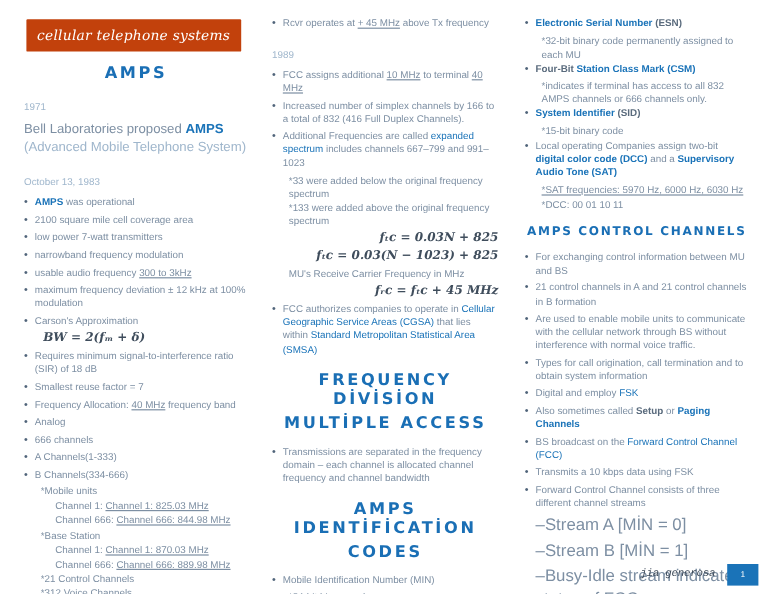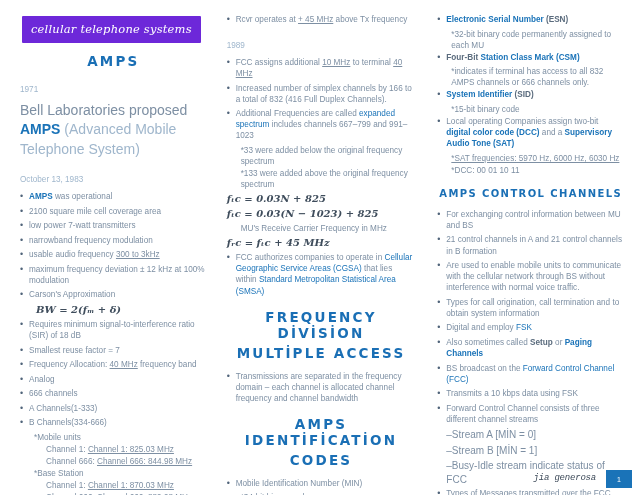--- a/index.html
+++ b/index.html
@@ -24,21 +24,21 @@
     width: 33.33%;
     box-sizing: border-box;
     padding: 0 4px;
   }
   .col-1 { padding-left: 8px; }
   .col-2 { padding-left: 6px; }
   .col-3 { padding-left: 8px; }
 
   
   .ribbon {
-    background: #6d28d9;
+    background: #c2410c;
     color: #ffffff;
     text-align: center;
     padding: 6px 4px 7px 4px;
     margin: 2px 6px 10px 2px;
     font-family: "DejaVu Serif", serif;
     font-style: italic;
     font-size: 11.5px;
     letter-spacing: .2px;
     border-radius: 1px;
   }
@@ -52,21 +52,21 @@
     font-family: "DejaVu Sans", sans-serif;
   }
   .sec-title.tight { margin-top: 12px; }
 
   .date {
     color: #9fb6cc;
     font-size: 8.2px;
     margin: 16px 0 7px 0;
   }
   p.txt {
-    font-size: 14px;
+    font-size: 11px;
     line-height: 1.38;
     margin: 0 0 8px 0;
     color: #7d8fa3;
   }
   ul {
     list-style: none;
     margin: 0; padding: 0;
   }
   li.b {
     position: relative;
@@ -88,40 +88,40 @@
     line-height: 1.35;
     color: #7d8fa3;
     padding-left: 14px;
     margin-bottom: 1px;
   }
   .sub2 {
     padding-left: 26px;
   }
   .ind {
     padding-left: 9px;
-    font-size: 10px;
+    font-size: 14px;
     line-height: 1.35;
     color: #7d8fa3;
     margin-bottom: 2px;
   }
   b.blue, .blue {
     color: #1a73b8;
   }
   .bold { font-weight: bold; color: #5a6b7d; }
   .bold-blue { font-weight: bold; color: #1a73b8; }
   .ul-line { text-decoration: underline; }
   .lite { color: #9fb6cc; }
 
   .formula {
     font-family: "DejaVu Serif", serif;
     font-style: italic;
     font-weight: bold;
     font-size: 10px;
     color: #3f4d5c;
-    text-align: left;
+    text-align: right;
     margin: 3px 0 4px 0;
   }
   .formula.left { text-align: left; padding-left: 16px; }
 
   .sig {
     position: absolute;
     right: 44px; bottom: 12px;
     font-family: Liberation Mono, monospace;
     font-style: italic;
     font-size: 9px;

